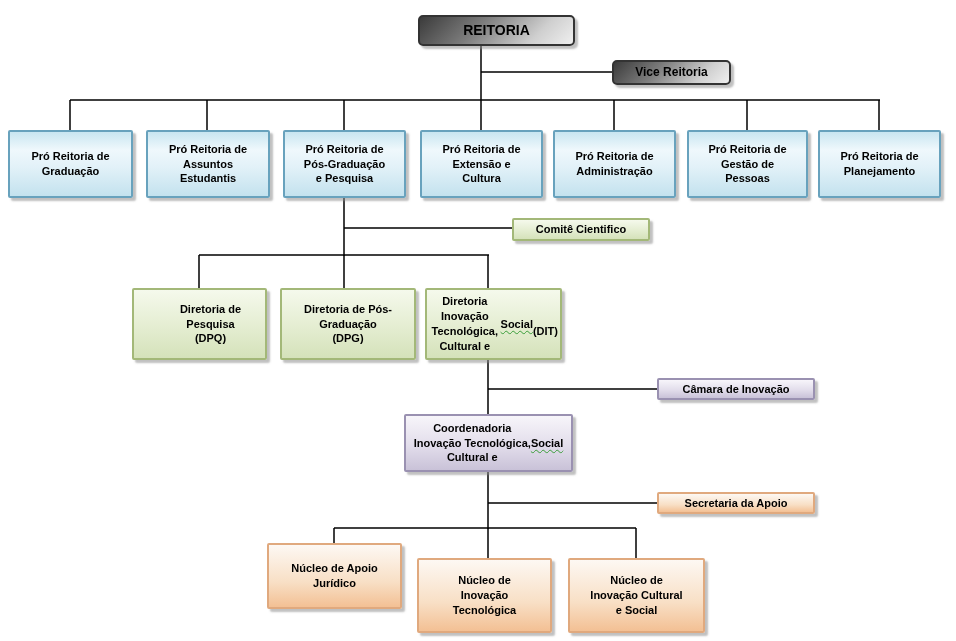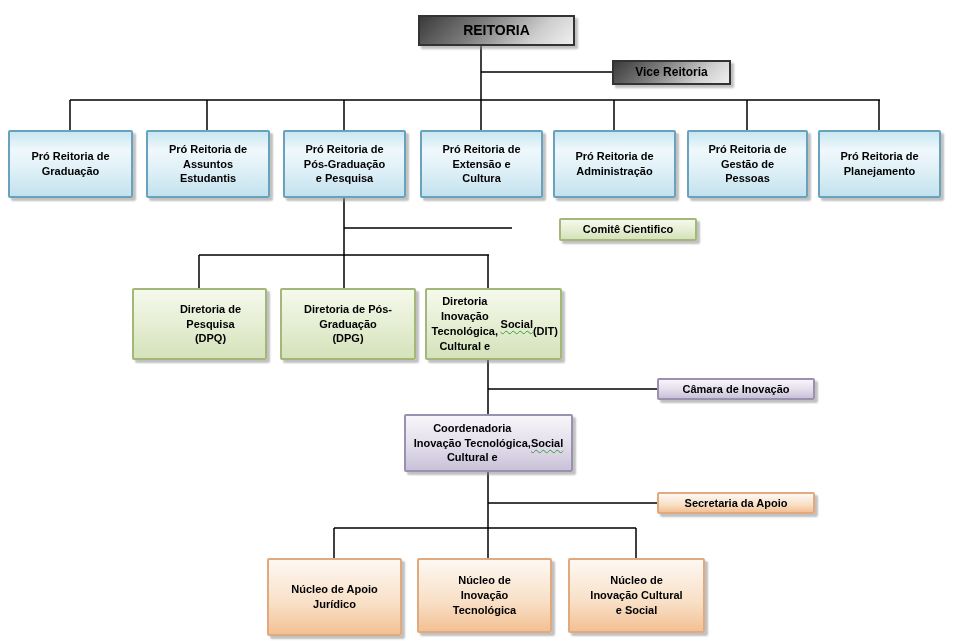--- a/index.html
+++ b/index.html
@@ -11,21 +11,21 @@
   #connector-layer{position:absolute;left:0;top:0;}
   .box{
     position:absolute;box-sizing:border-box;
     display:flex;align-items:center;justify-content:center;
     text-align:center;font-weight:bold;color:#000;
     font-size:11px;line-height:1.35;white-space:pre-line;
     padding:2px;border-radius:2px;
     box-shadow:3px 3px 2px rgba(140,140,140,0.55);
   }
   .gray{
-    border:2px solid #333333;border-radius:0;
+    border:2px solid #333333;border-radius:5px;
     background:linear-gradient(135deg,#3b3b3b 0%,#7d7d7d 38%,#cfcfcf 75%,#efefef 100%);
   }
   .blue{
     border:2px solid #68a2bd;
     background:linear-gradient(180deg,#c9e6f1 0%,#eff8fc 28%,#e2f1f8 55%,#c3e2ee 100%);
   }
   .green{
     border:2px solid #a3b878;
     background:linear-gradient(180deg,#f5f9ec 0%,#e4edd1 55%,#d5e2ba 100%);
   }
@@ -46,28 +46,28 @@
   
   #n-reitoria{left:418px;top:15px;width:157px;height:31px;font-size:14px;}
   #n-vice{left:612px;top:60px;width:119px;height:25px;font-size:12px;}
   #n-b1{left:8px;top:130px;width:125px;height:68px;}
   #n-b2{left:146px;top:130px;width:124px;height:68px;}
   #n-b3{left:283px;top:130px;width:123px;height:68px;}
   #n-b4{left:420px;top:130px;width:123px;height:68px;}
   #n-b5{left:553px;top:130px;width:123px;height:68px;}
   #n-b6{left:687px;top:130px;width:121px;height:68px;}
   #n-b7{left:818px;top:130px;width:123px;height:68px;}
-  #n-comite{left:512px;top:218px;width:138px;height:23px;margin-left:47px;}
+  #n-comite{left:512px;top:218px;width:138px;height:23px;}
   #n-g1{left:132px;top:288px;width:135px;height:72px;padding-left:24px;}
   #n-g2{left:280px;top:288px;width:136px;height:72px;}
   #n-g3{left:425px;top:288px;width:137px;height:72px;}
   #n-camara{left:657px;top:378px;width:158px;height:22px;}
   #n-coord{left:404px;top:414px;width:169px;height:58px;}
   #n-secretaria{left:657px;top:492px;width:158px;height:22px;}
-  #n-o1{left:267px;top:558px;width:135px;height:78px;}
+  #n-o1{left:267px;top:543px;width:135px;height:66px;}
   #n-o2{left:417px;top:558px;width:135px;height:75px;}
   #n-o3{left:568px;top:558px;width:137px;height:75px;}
 </style>
 </head>
 <body>
 
 <div id="stage">
 
   <svg id="connector-layer" width="956" height="641" stroke="#000000" stroke-width="1.5">
     <line x1="481" y1="46" x2="481" y2="100"></line>

